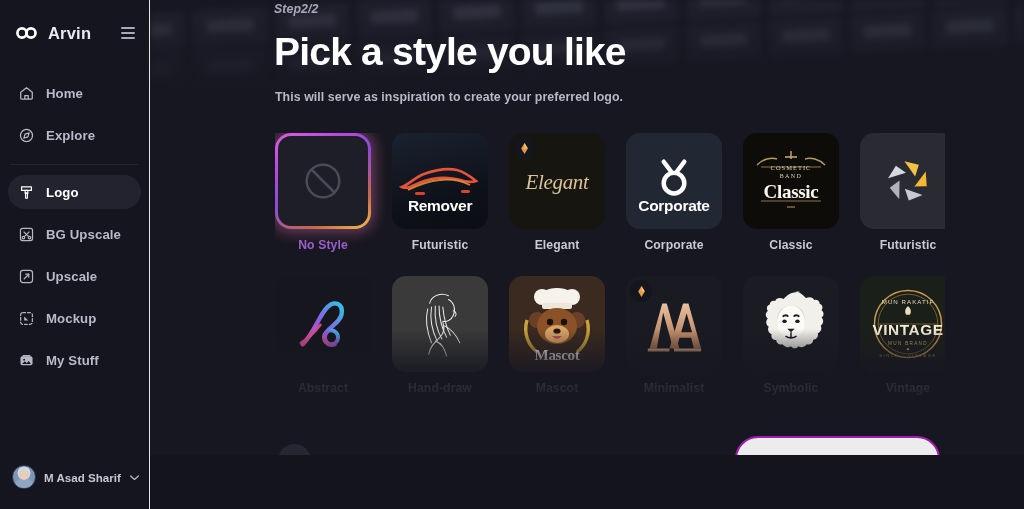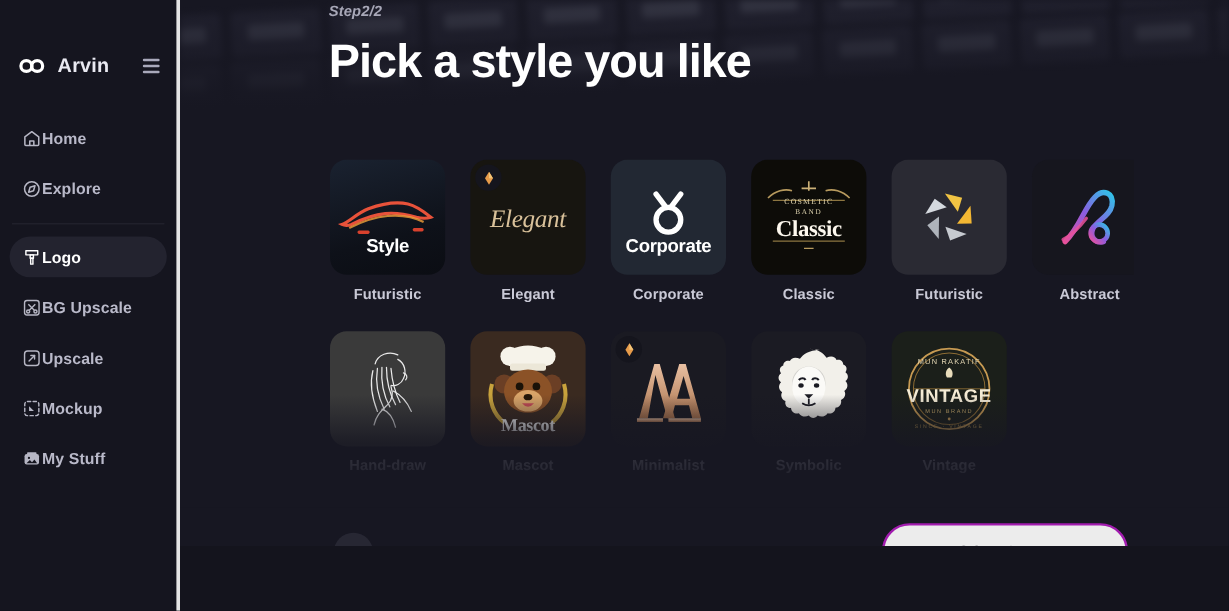--- a/index.html
+++ b/index.html
@@ -11,44 +11,44 @@
     font-family: "Liberation Sans", sans-serif;
     -webkit-font-smoothing: antialiased;
   }
   .app { position: relative; width: 1024px; height: 509px; display: flex; background: #14141d; }
 
   
   .sidebar {
     position: relative; z-index: 40;
     width: 150px; height: 509px;
     background: #15151f;
-    border-right: 3px solid #e5e5e5;
+    border-right: 1px solid #e5e5e5;
     display: flex; flex-direction: column;
-    padding-top: 38px;
+    padding-top: 16px;
     flex: 0 0 150px;
   }
   .brand-row {
     display: flex; align-items: center;
     padding: 0 14px 0 14px; height: 34px;
     margin-bottom: 22px;
   }
   .brand-logo { width: 26px; height: 18px; flex: 0 0 26px; display:block; }
   .brand-name {
     color: #e9e9f1; font-size: 16.5px; font-weight: bold;
     letter-spacing: .2px; margin-left: 8px; flex: 1 1 auto;
   }
   .hamburger { width: 14px; height: 12px; display: flex; flex-direction: column; justify-content: space-between; cursor: pointer; }
   .hamburger i { display: block; height: 1.6px; background: #a9a9bb; border-radius: 1px; }
   .hamburger i:nth-child(1){ width: 14px; }
   .hamburger i:nth-child(2){ width: 14px; }
   .hamburger i:nth-child(3){ width: 14px; }
 
   .nav { display: flex; flex-direction: column; gap: 0px; }
   .nav-item {
-    display: flex; align-items: center; 
+    display: flex; align-items: center; gap: 11px;
     height: 34px; margin: 4px 8px; padding: 0 10px;
     border-radius: 17px; cursor: pointer;
     color: #b9b9c9;
   }
   .nav-item .ic { width: 17px; height: 17px; flex: 0 0 17px; display:block; opacity:.92; }
   .nav-item .lbl { font-size: 13.2px; font-weight: bold; letter-spacing: .1px; white-space: nowrap; }
   .nav-item.active { background: #23232f; color: #ffffff; }
   .nav-item.active .ic { opacity: 1; }
   .nav-divider { height: 1px; background: #23232f; margin: 8px 10px 6px 10px; }
 
@@ -308,20 +308,29 @@
             <path d="M4.8 14.2 8.1 11l2.1 2.1 2.4-2.6 2.6 3.7z" fill="#15151f"></path>
           </svg>
         </span>
         <span class="lbl">My Stuff</span>
       </div>
 
     </nav>
 
     <div class="sidebar-spacer"></div>
 
+    <div class="user-row">
+      <span class="avatar"></span>
+      <span class="user-name">M Asad Sharif</span>
+      <span class="chev-down">
+        <svg viewBox="0 0 12 8" width="11" height="7" fill="none" stroke="#b5b5c4" stroke-width="1.5" stroke-linecap="round" stroke-linejoin="round">
+          <path d="M1.5 2.2 6 6.2l4.5-4"></path>
+        </svg>
+      </span>
+    </div>
   </aside>
 
   <section class="main">
 
     <div class="banner">
       <div class="strip s1">
         <div class="tile"></div>
           <div class="tile"></div>
           <div class="tile"></div>
           <div class="tile"></div>
@@ -348,36 +357,50 @@
           <div class="tile"></div>
           <div class="tile"></div>
       </div>
     </div>
     <div class="banner-fade"></div>
 
     <div class="content">
 
       <div class="step-label">Step2/2</div>
       <h1 class="page-title">Pick a style you like</h1>
+      <div class="page-sub">This will serve as inspiration to create your preferred logo.</div>
 
       <div class="grid-wrap">
         <div class="grid">
 
+          <div class="card-cell">
+            <div class="sel-ring">
+              <div class="thumb t-nostyle">
+                <span>
+                  <svg viewBox="0 0 48 48" width="46" height="46" fill="none" stroke="#4a4a58" stroke-width="2.6">
+                    <circle cx="24" cy="24" r="17"></circle>
+                      <path d="M12 12 36 36"></path>
+                  </svg>
+                </span>
+              </div>
+            </div>
+            <span class="cell-label selected">No Style</span>
+          </div>
 
           <div class="card-cell">
             <div class="thumb t-futuristic">
               <span>
                 <svg viewBox="0 0 96 96" width="96" height="96">
                   <path d="M10 54c6-2 12-9 22-13 11-4 24-6 33-4 8 2 14 7 19 11-3 1-8 1-12 0-7-2-16-4-26-3-11 1-22 6-28 9-3 1-6 1-8 0z" fill="none" stroke="#e8523a" stroke-width="2.6"></path>
                   <path d="M16 57c8-4 20-9 32-10 11-1 22 1 30 5" fill="none" stroke="#f2a03a" stroke-width="1.8" opacity=".8"></path>
                   <path d="M25 62c-2 0-3-2-1-3h8c2 1 1 3-1 3z" fill="#d8412d"></path>
                   <path d="M71 60c-2 0-3-2-1-3h7c2 1 1 3-1 3z" fill="#d8412d"></path>
                 </svg>
               </span>
-              <span class="art-label">Style</span>
+              <span class="art-label">Remover</span>
             </div>
             <span class="cell-label">Futuristic</span>
           </div>
 
           <div class="card-cell">
             <div class="thumb t-elegant">
               <span class="premium-badge">
                 <svg viewBox="0 0 16 16" width="13" height="13">
                   <path d="M8 1.3 12.1 8 8 14.7 3.9 8z" fill="#e79b4a"></path>
                   <path d="M8 1.3 12.1 8 8 8z" fill="#f3c477"></path>

